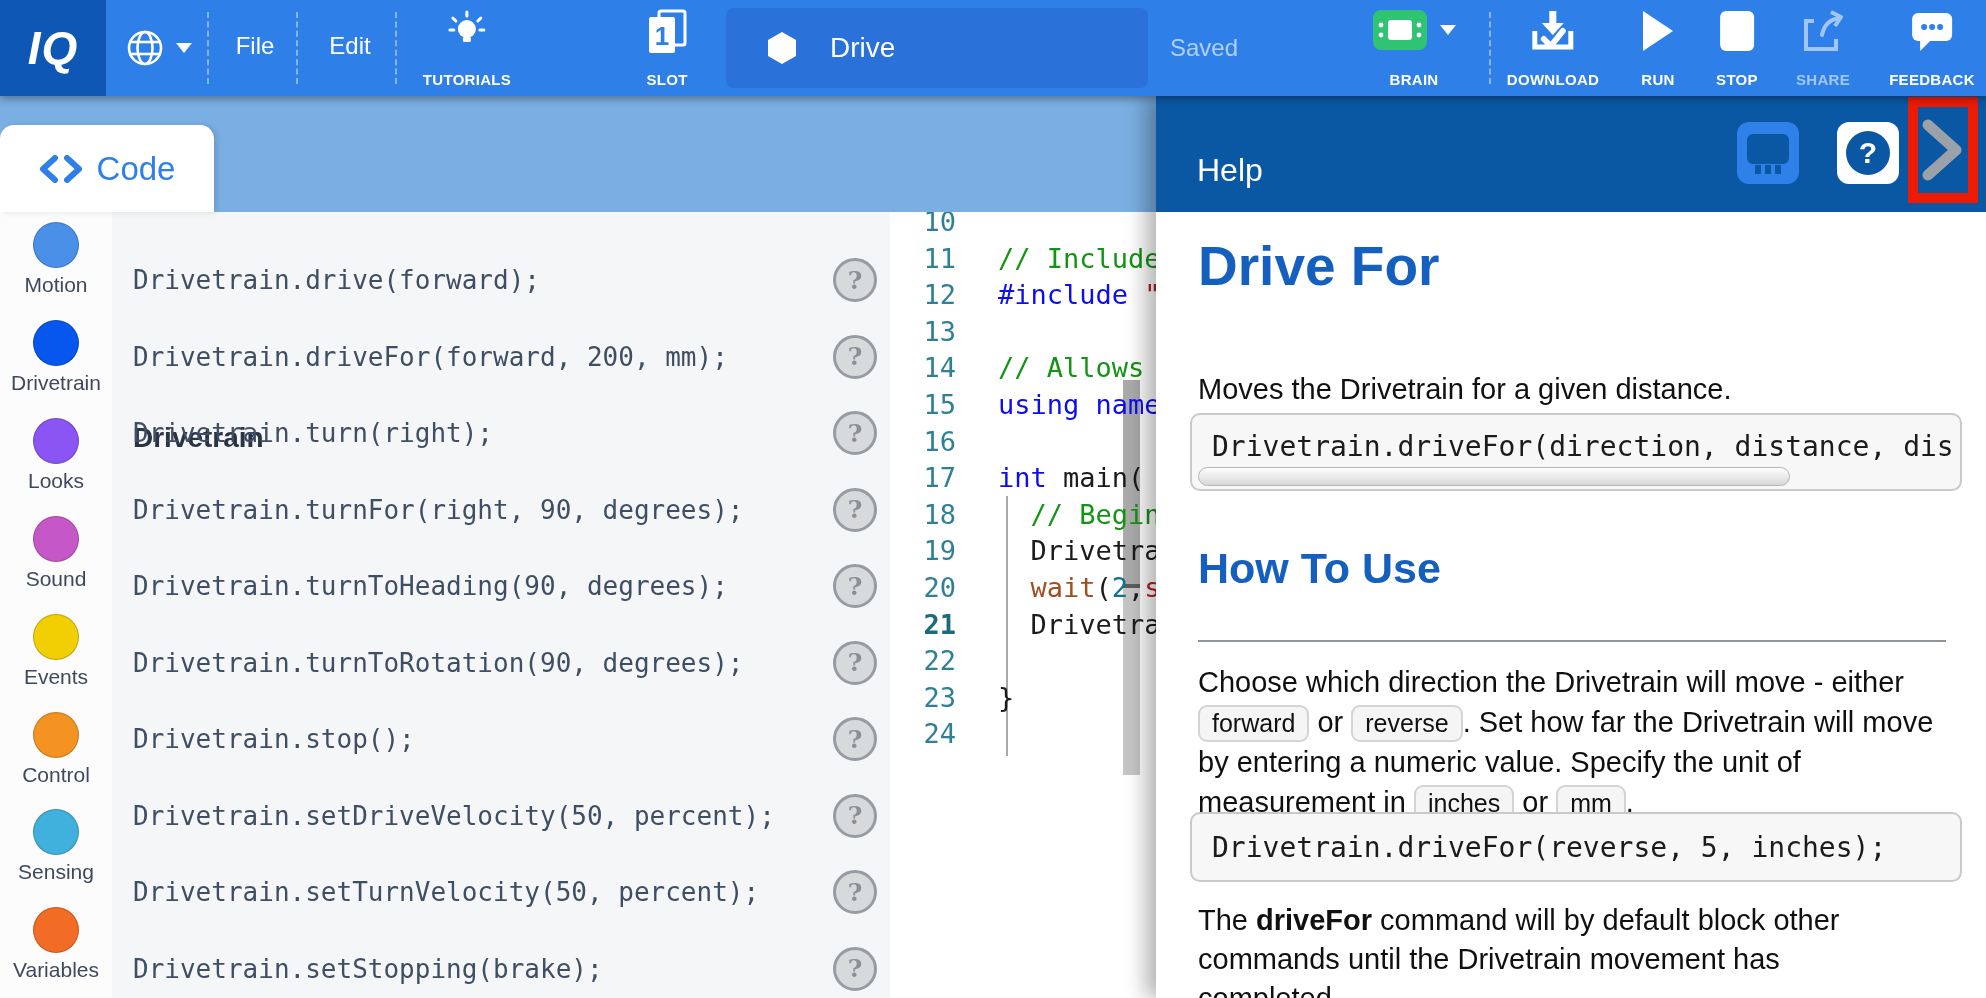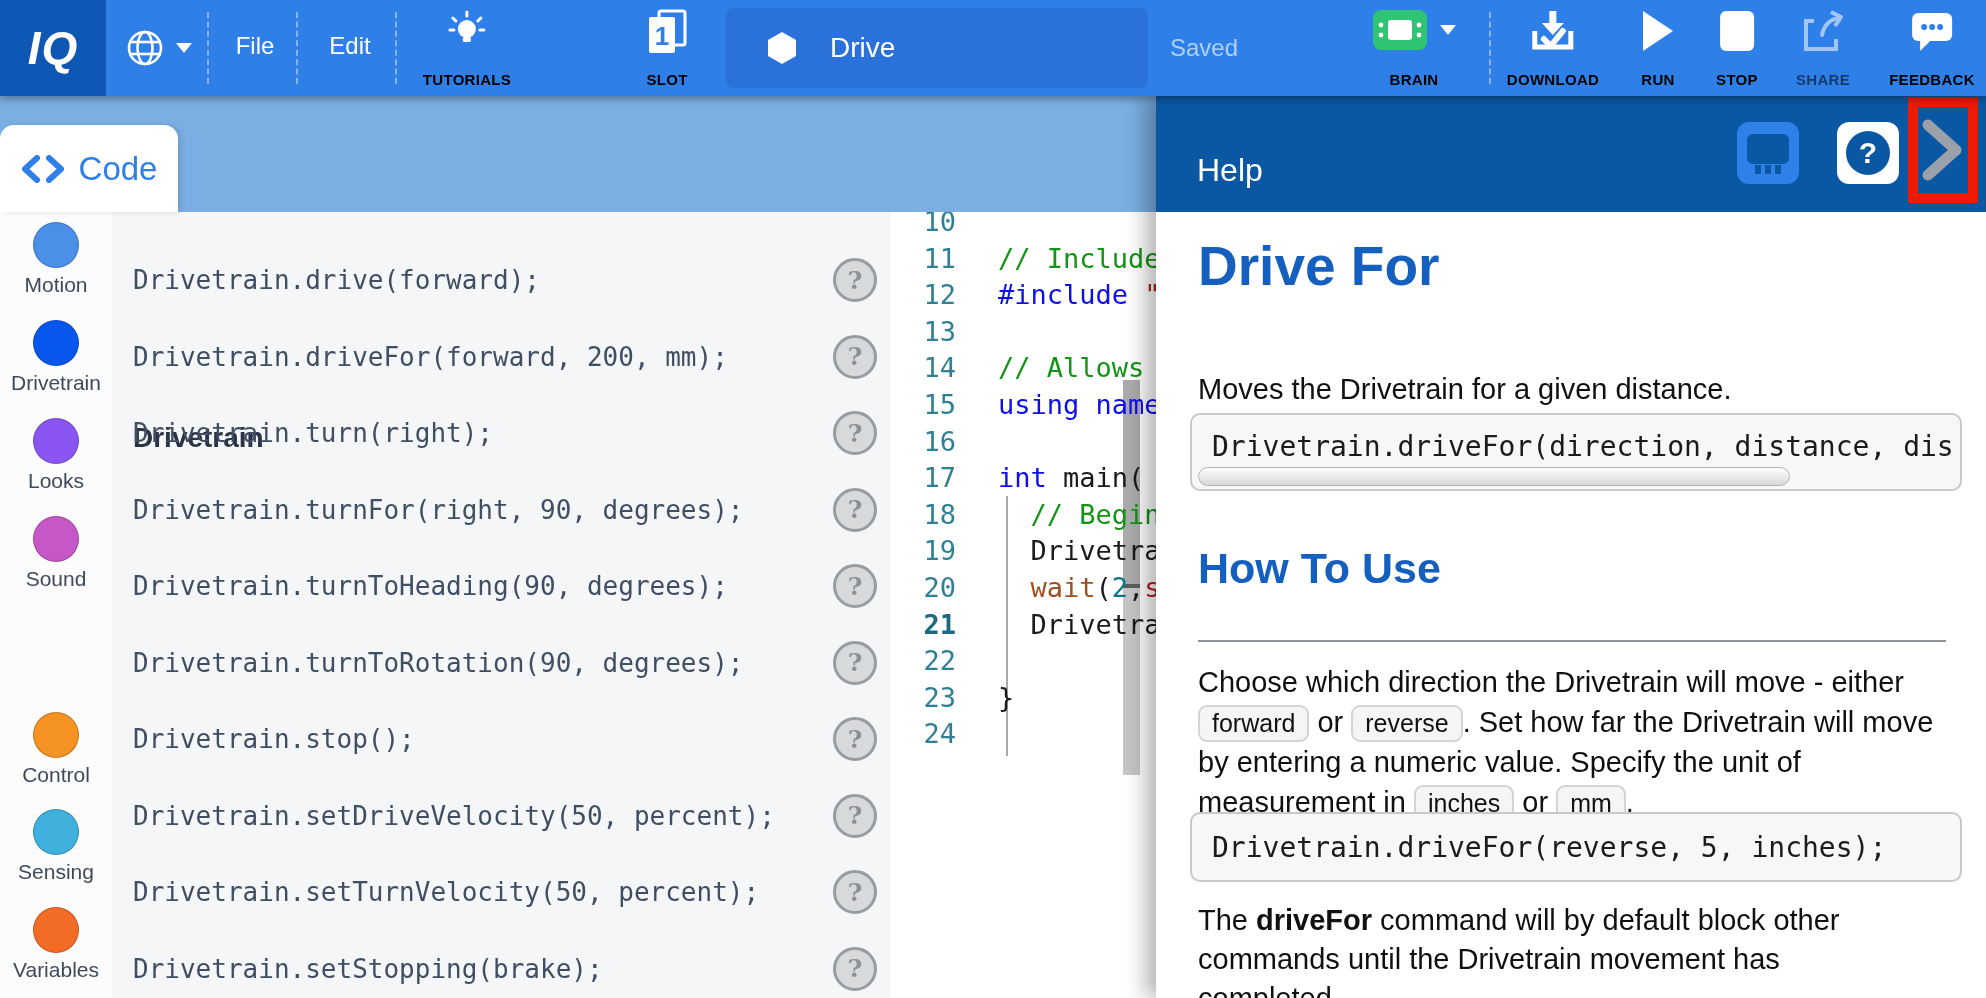--- a/index.html
+++ b/index.html
@@ -11,34 +11,34 @@
            box-shadow:0 3px 8px rgba(0,0,0,.35);z-index:30;}
   .iq-logo{position:absolute;left:0;top:0;width:106px;height:96px;background:#0f57b4;
            display:flex;align-items:center;justify-content:center;color:#fff;
            font-size:46px;font-weight:bold;font-style:italic;letter-spacing:1px;}
   .tb-sep{position:absolute;top:12px;height:72px;width:0;border-left:2px dashed rgba(255,255,255,.42);}
   .tb-menu{position:absolute;top:0;height:92px;display:flex;align-items:center;color:#fff;
            font-size:24px;transform:translateX(-50%);cursor:default;}
   .tb-stack{position:absolute;top:0;height:96px;display:flex;flex-direction:column;align-items:center;
             justify-content:space-between;padding:9px 0 8px;box-sizing:border-box;color:#fff;
             transform:translateX(-50%);}
-  .tb-label{font-size:15px;font-weight:bold;letter-spacing:.3px;color:#000000;white-space:nowrap;}
+  .tb-label{font-size:15px;font-weight:bold;letter-spacing:.3px;color:#ffffff;white-space:nowrap;}
   .globe-wrap{position:absolute;top:0;height:96px;display:flex;align-items:center;gap:10px;transform:translateX(-50%);}
   .caret{width:0;height:0;border-left:8px solid transparent;border-right:8px solid transparent;
          border-top:10px solid #fff;}
   .drive-btn{position:absolute;left:726px;top:8px;width:422px;height:80px;background:#2a71d9;
              border-radius:8px;display:flex;align-items:center;padding-left:42px;gap:34px;box-sizing:border-box;}
   .drive-btn span{color:#fff;font-size:28px;}
   .saved{position:absolute;left:1170px;top:0;height:96px;display:flex;align-items:center;
          color:rgba(255,255,255,.62);font-size:24px;}
   .dim{opacity:.55;}
 
   
   .tabbar{position:absolute;left:0;top:96px;width:1986px;height:116px;background:#7bafe3;z-index:1;}
-  .code-tab{position:absolute;left:0;top:29px;width:178px;height:87px;background:#fff;
+  .code-tab{position:absolute;left:0;top:29px;width:214px;height:87px;background:#fff;
             border-radius:14px 14px 0 0;display:flex;align-items:center;justify-content:center;gap:14px;
             z-index:2;box-shadow:3px 0 6px rgba(0,0,0,.12);}
   .code-tab .txt{color:#2e80e8;font-size:33px;}
 
   
   .sidebar{position:absolute;left:0;top:212px;width:112px;height:786px;background:#fcfcfd;z-index:0;}
   .cat{position:absolute;left:0;width:112px;text-align:center;}
   .cat .dot{width:46px;height:46px;border-radius:50%;margin:0 auto;border:1px solid rgba(0,0,0,.2);box-sizing:border-box;}
   .cat .lbl{margin-top:5px;font-size:21px;color:#3e4a5c;}
 
@@ -263,20 +263,24 @@
         <div class="lbl">Drivetrain</div>
       </div>
       <div class="cat" style="top: 205.8px;">
         <div class="dot" style="background: rgb(138, 85, 242);"></div>
         <div class="lbl">Looks</div>
       </div>
       <div class="cat" style="top: 303.7px;">
         <div class="dot" style="background: rgb(198, 87, 198);"></div>
         <div class="lbl">Sound</div>
       </div>
+      <div class="cat" style="top: 401.6px;">
+        <div class="dot" style="background: rgb(242, 207, 2);"></div>
+        <div class="lbl">Events</div>
+      </div>
       <div class="cat" style="top: 499.5px;">
         <div class="dot" style="background: rgb(245, 147, 34);"></div>
         <div class="lbl">Control</div>
       </div>
       <div class="cat" style="top: 597.4px;">
         <div class="dot" style="background: rgb(63, 177, 220);"></div>
         <div class="lbl">Sensing</div>
       </div>
       <div class="cat" style="top: 695.3px;">
         <div class="dot" style="background: rgb(242, 108, 37);"></div>

